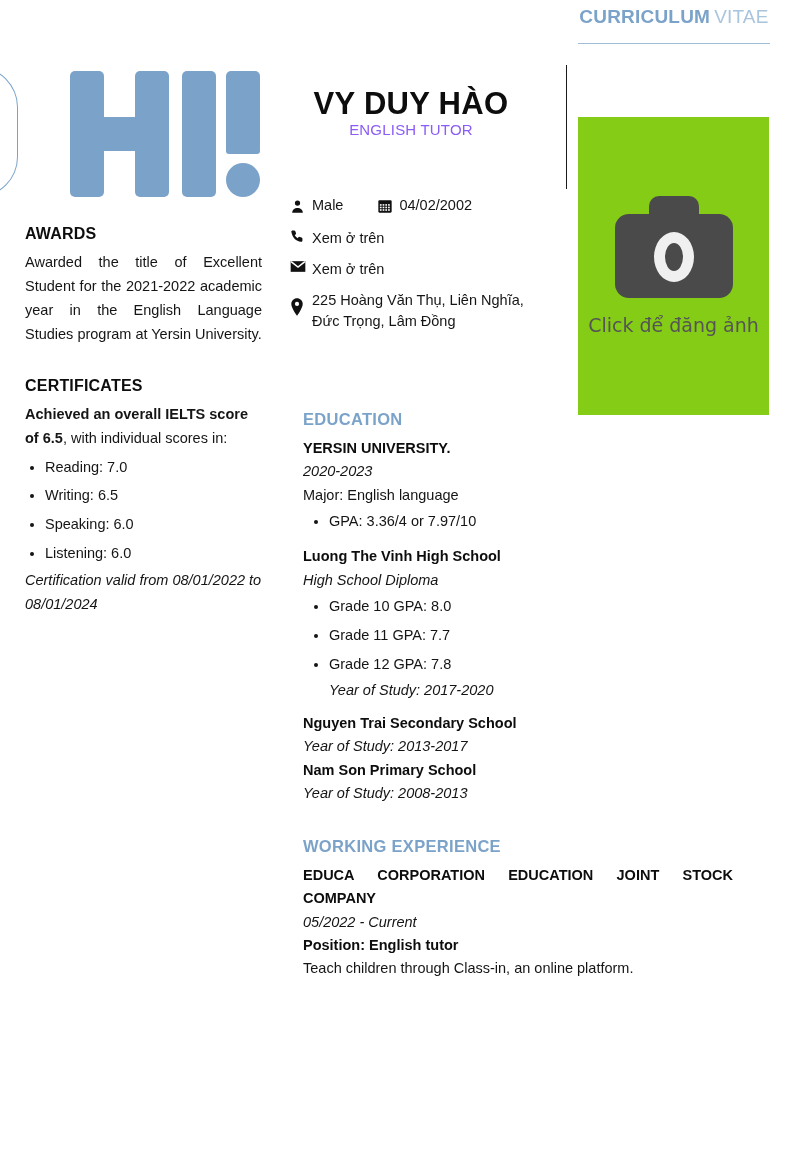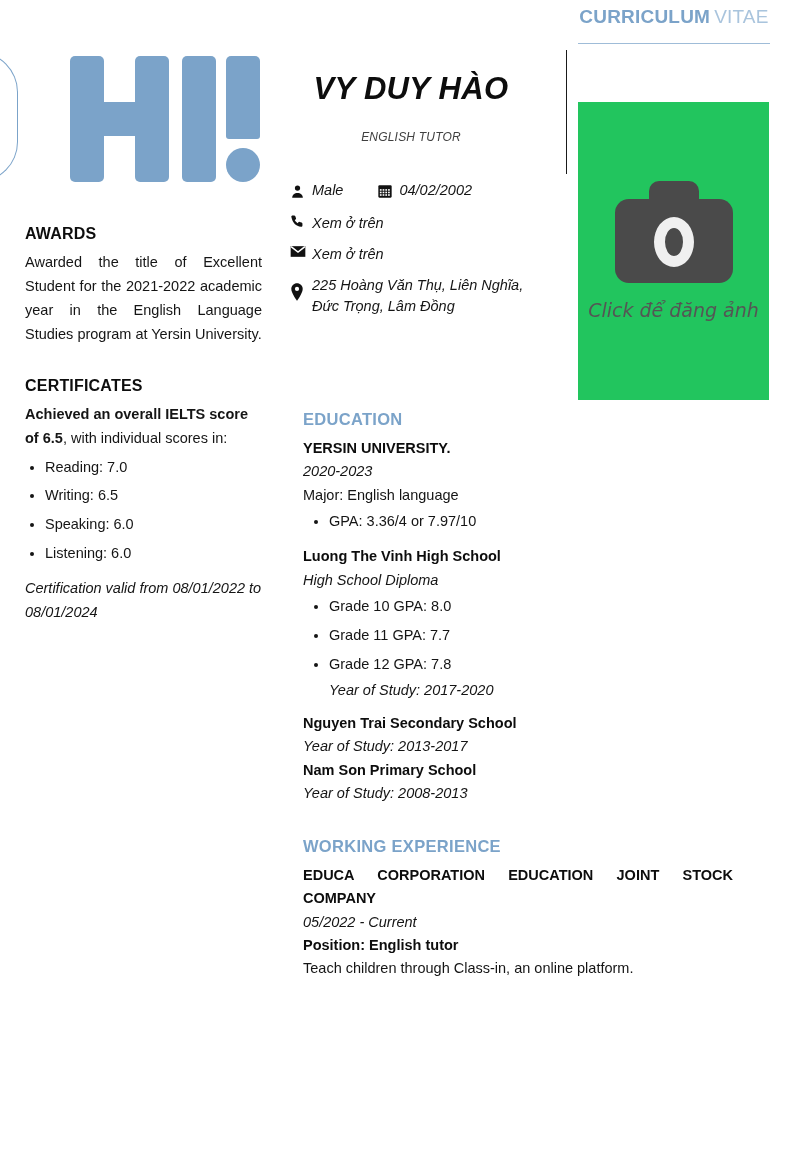--- a/index.html
+++ b/index.html
@@ -36,21 +36,21 @@
   }
   .cv-heading .cv-word-2 {
     font-size: 19px;
     letter-spacing: .2px;
     color: #a9c4dd;
     font-weight: 400;
     margin-left: 4px;
   }
 
   
-  .header { position: absolute; left: 0; top: 42px; width: 712px; height: 310px; font-style: italic; }
+  .header { position: absolute; left: 0; top: 57px; width: 712px; height: 310px; }
 
   .arc-deco {
     position: absolute;
     left: -22px;
     top: 10px;
     width: 40px;
     height: 130px;
     border: 1.5px solid #7ba3c9;
     border-left: none;
     border-radius: 0 70px 70px 0;
@@ -68,23 +68,23 @@
   .name-block { position: absolute; left: 276px; top: 30px; width: 270px; }
   .person-name {
     font-size: 31px;
     font-weight: bold;
     letter-spacing: .3px;
     color: #0d0d0d;
     text-align: center;
     line-height: 1.1;
   }
   .person-role {
-    margin-top: 24px;
-    font-size: 12px;
-    color: #404040;
+    margin-top: 0;
+    font-size: 15px;
+    color: #8b5cf6;
     text-align: center;
     letter-spacing: .2px;
   }
 
   .header-divider {
     position: absolute;
     left: 566px;
     top: 8px;
     width: 0;
     height: 124px;
@@ -115,21 +115,21 @@
   .addr-row .ico { padding-top: 8px; }
   .addr-text { max-width: 228px; }
 
   
   .photo-box {
     position: absolute;
     left: 578px;
     top: 60px;
     width: 191px;
     height: 298px;
-    background: #22c55e;
+    background: #84cc16;
     display: flex;
     flex-direction: column;
     align-items: center;
     justify-content: center;
   }
   .camera-icon { position: relative; width: 118px; height: 110px; margin-top: -8px; }
   .camera-icon .body {
     position: absolute; left: 0; top: 26px; width: 118px; height: 84px;
     background: #4a4a4a; border-radius: 14px;
   }
@@ -171,21 +171,21 @@
     margin-bottom: 2px;
   }
   .cert-lead b { font-weight: bold; }
   ul.scores { list-style: disc; margin: 2px 0 0 20px; }
   ul.scores li {
     font-size: 14.5px;
     line-height: 1.98;
     color: #151515;
   }
   .cert-validity {
-    margin-top: 10px;
+    margin-top: 2px;
     font-size: 14.5px;
     font-style: italic;
     line-height: 1.65;
     color: #151515;
   }
 
   
   .right-col { position: absolute; left: 303px; top: 410px; width: 430px; }
   .sec-title-blue {
     font-size: 16.5px;

